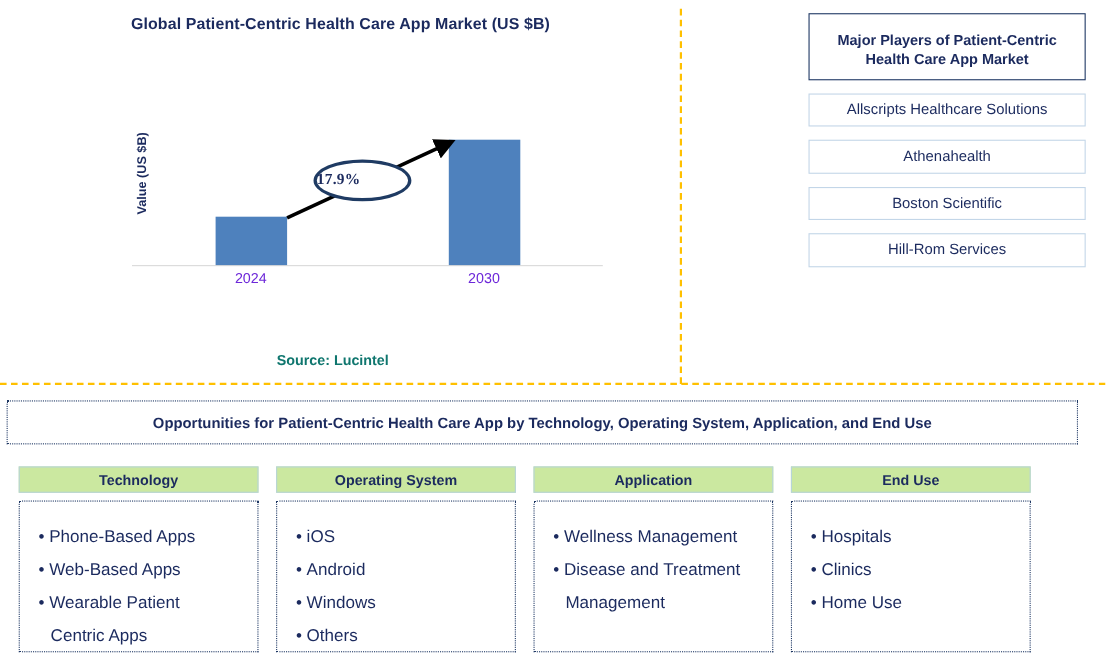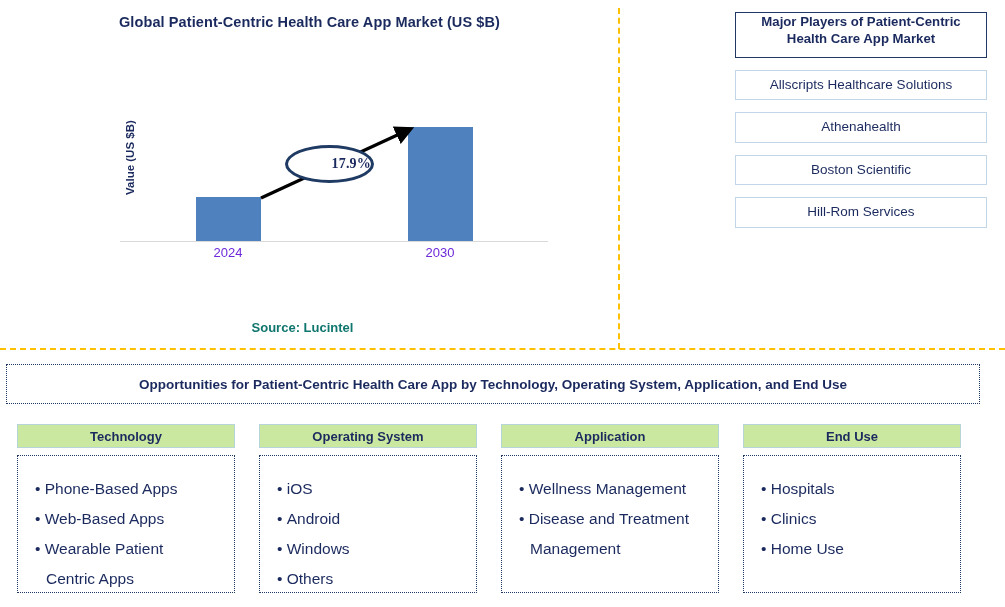--- a/index.html
+++ b/index.html
@@ -107,21 +107,21 @@
     position: absolute;
     left: 285px;
     top: 145px;
     width: 89px;
     height: 38px;
     border: 3px solid #1f3b63;
     border-radius: 50%;
     background: #ffffff;
     display: flex;
     align-items: center;
-    justify-content: flex-end;
+    justify-content: flex-start;
     box-sizing: border-box;
   }
   #cagr-badge span {
     font-family: "Liberation Serif", serif;
     font-size: 14px;
     font-weight: bold;
     color: #1b2a5e;
     letter-spacing: 0.2px;
   }
 
@@ -158,21 +158,21 @@
   #players-panel {
     position: absolute;
     left: 735px;
     top: 12px;
     width: 252px;
   }
   #players-header {
     box-sizing: border-box;
     width: 252px;
     border: 1.5px solid #1f3864;
-    padding: 1px 6px 9px;
+    padding: 16px 6px 9px;
     text-align: center;
     font-size: 13.2px;
     font-weight: bold;
     color: #1b2a5e;
     line-height: 1.28;
   }
   .player-item {
     box-sizing: border-box;
     width: 252px;
     border: 1px solid #c3d6e8;
@@ -203,21 +203,21 @@
     color: #1b2a5e;
   }
 
   
   #categories {
     position: absolute;
     left: 17px;
     top: 424px;
     width: 960px;
     display: flex;
-    gap: 24px;
+    gap: 16px;
   }
   .category-col {
     width: 218px;
   }
   .category-header {
     box-sizing: border-box;
     width: 100%;
     height: 24px;
     background: #cbe8a0;
     border: 1px solid #b7d4d8;

